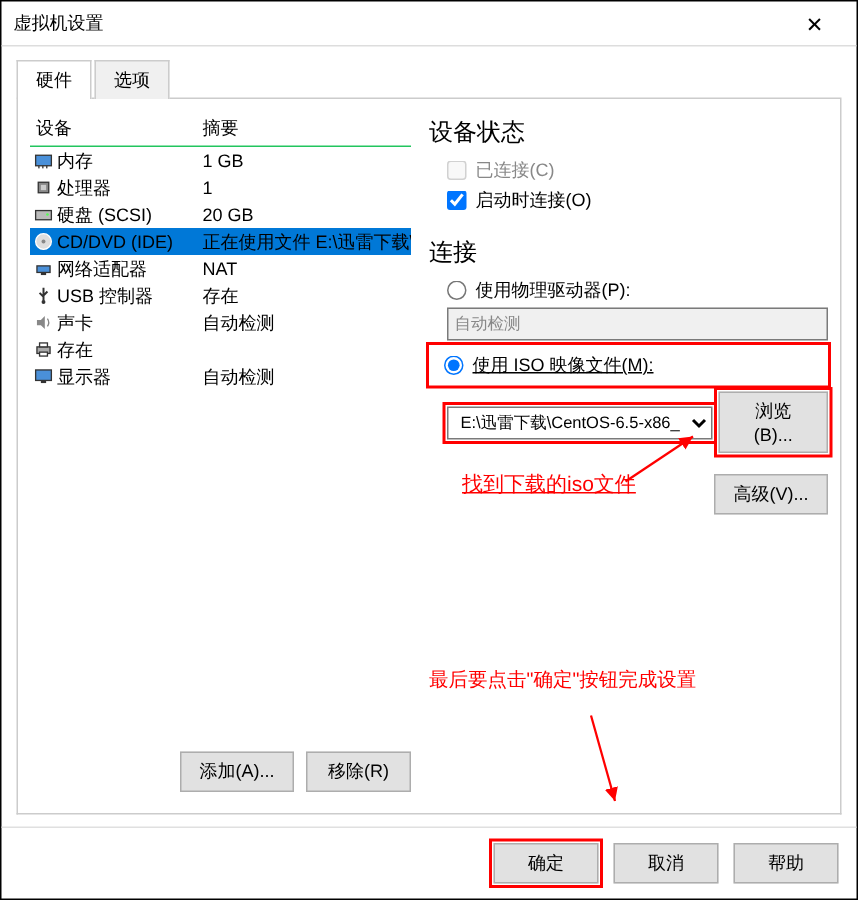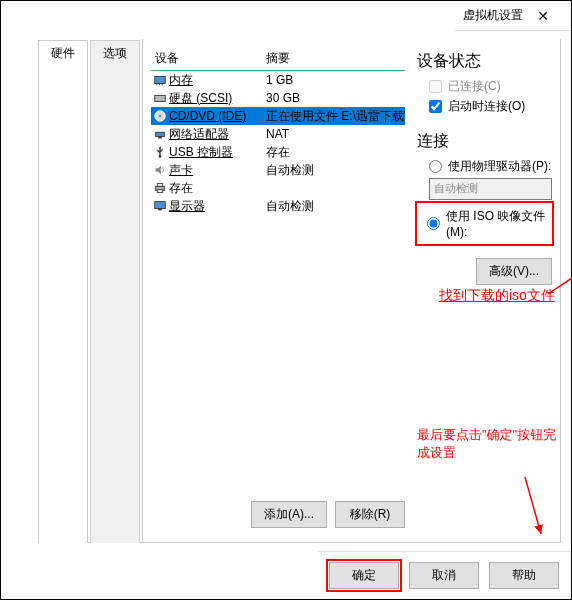--- a/index.html
+++ b/index.html
@@ -1,44 +1,44 @@
 <!DOCTYPE html>
 <html><head>
   <meta charset="utf-8">
   <style>
     * { box-sizing: border-box; margin: 0; padding: 0; }
     body { font-family: "Microsoft YaHei", "SimSun", sans-serif; font-size: 12px; background: #fff; width: 572px; height: 600px; overflow: hidden; position: relative; }
-    .window { width: 100%; height: 100%; border: 1px solid #000; background: #fff; display: flex; flex-direction: column; align-items: flex-end; }
+    .window { width: 100%; height: 100%; border: 1px solid #000; background: #fff; display: flex; flex-direction: column; }
     .titlebar { height: 30px; display: flex; align-items: center; padding: 0 8px; border-bottom: 1px solid #ddd; }
     .titlebar .title { flex: 1; font-size: 12px; }
     .titlebar .close { width: 40px; text-align: center; font-size: 14px; cursor: default; }
-    .content { flex: 1; padding: 8px 10px; display: flex; flex-direction: row; margin-left: 27px; }
+    .content { flex: 1; padding: 8px 10px; display: flex; flex-direction: column; }
     .tabs { display: flex; border-bottom: 1px solid #ccc; }
     .tab { padding: 4px 12px; border: 1px solid #ccc; border-bottom: none; background: #fff; margin-right: 2px; position: relative; top: 1px; cursor: default; }
     .tab.active { background: #fff; }
     .tab.inactive { background: #f0f0f0; }
     .main-area { flex: 1; display: flex; border: 1px solid #ccc; border-top: none; }
     .left-pane { width: 270px; padding: 8px; display: flex; flex-direction: column; }
     .right-pane { flex: 1; padding: 8px 8px 8px 4px; position: relative; }
     .table-header { display: flex; background: #fff; border-bottom: 1px solid #22c55e; padding: 3px 0; }
     .th-device { width: 115px; padding-left: 4px; }
     .th-summary { flex: 1; }
     .device-list { flex: 1; }
     .device-row { display: flex; align-items: center; padding: 1px 0; height: 18px; }
     .device-row.selected { background: #0078d7; color: #000000; }
     .device-row .icon { width: 18px; text-align: center; font-size: 11px; }
-    .device-row .dname { width: 97px; white-space: nowrap; overflow: hidden; text-decoration: underline; }
+    .device-row .dname { width: 97px; white-space: nowrap; overflow: hidden; }
     .device-row .dsum { flex: 1; white-space: nowrap; overflow: hidden; }
     .left-buttons { display: flex; justify-content: flex-end; gap: 8px; padding: 6px 0; }
     .btn { padding: 4px 12px; border: 1px solid #adadad; background: #e1e1e1; font-size: 12px; cursor: default; min-width: 70px; text-align: center; }
     .btn.highlighted { outline: 2px solid #ff0000; outline-offset: 1px; }
     .section-label { font-size: 16px; margin-bottom: 6px; margin-top: 4px; }
     .checkbox-row, .radio-row { display: flex; align-items: center; gap: 4px; margin: 3px 0 3px 12px; }
     .checkbox-row input, .radio-row input { margin-right: 2px; }
-    .radio-group { margin-bottom: 4px; }
+    .radio-group { margin-bottom: 4px; text-decoration: underline; }
     .radio-group.highlighted { outline: 2px solid #ff0000; padding: 2px; }
     .combo-row { margin: 3px 0 3px 12px; display: flex; gap: 4px; align-items: center; }
     .combo { flex: 1; border: 1px solid #7a7a7a; padding: 2px 4px; background: #fff; font-size: 11px; height: 22px; }
     .combo.disabled { background: #f0f0f0; color: #888; }
     .combo-row.highlighted .combo { outline: 2px solid #ff0000; outline-offset: 1px; }
     .combo-row.highlighted .btn { outline: 2px solid #ff0000; outline-offset: 1px; }
     .right-buttons { display: flex; justify-content: flex-end; margin-top: 14px; }
     .annotation { color: #ff0000; font-size: 14px; position: absolute; }
     .annotation.a1 { top: 248px; left: 26px; text-decoration: underline; }
     .annotation.a2 { bottom: 80px; left: 4px; font-size: 13px; }
@@ -71,25 +71,33 @@
                   <rect x="2" y="4" width="12" height="8" fill="#4a90d9" stroke="#333"></rect>
                   <rect x="4" y="12" width="1" height="2" fill="#333"></rect>
                   <rect x="7" y="12" width="1" height="2" fill="#333"></rect>
                   <rect x="10" y="12" width="1" height="2" fill="#333"></rect>
                 </svg></span>
             <span class="dname">内存</span>
             <span class="dsum">1 GB</span>
           </div>
           <div class="device-row">
             <span class="icon"><svg class="icon-svg" viewBox="0 0 16 16">
+                  <rect x="4" y="4" width="8" height="8" fill="#888" stroke="#333"></rect>
+                  <rect x="6" y="6" width="4" height="4" fill="#ccc"></rect>
+                </svg></span>
+            <span class="dname">处理器</span>
+            <span class="dsum">1</span>
+          </div>
+          <div class="device-row">
+            <span class="icon"><svg class="icon-svg" viewBox="0 0 16 16">
                   <rect x="2" y="5" width="12" height="7" fill="#bbb" stroke="#333"></rect>
                   <circle cx="11" cy="8" r="1" fill="#5f5"></circle>
                 </svg></span>
             <span class="dname">硬盘 (SCSI)</span>
-            <span class="dsum">30 GB</span>
+            <span class="dsum">20 GB</span>
           </div>
           <div class="device-row selected">
             <span class="icon"><svg class="icon-svg" viewBox="0 0 16 16">
                   <circle cx="8" cy="8" r="6" fill="#ddd" stroke="#fff"></circle>
                   <circle cx="8" cy="8" r="1.5" fill="#888"></circle>
                 </svg></span>
             <span class="dname">CD/DVD (IDE)</span>
             <span class="dsum">正在使用文件 E:\迅雷下载\C...</span>
           </div>
           <div class="device-row">
@@ -155,20 +163,26 @@
           <span>使用物理驱动器(P):</span>
         </div>
         <div class="combo-row">
           <div class="combo disabled">自动检测</div>
         </div>
         <div class="radio-group highlighted">
           <div class="radio-row" style="margin-left:8px">
             <input type="radio" name="conn" checked="" style="">
             <span>使用 ISO 映像文件(M):</span>
           </div>
+        </div>
+        <div class="combo-row highlighted">
+          <select class="combo">
+            <option>E:\迅雷下载\CentOS-6.5-x86_</option>
+          </select>
+          <div class="btn">浏览(B)...</div>
         </div>
 
         <div class="annotation a1">找到下载的iso文件</div>
         <svg class="arrow" style="top:220px;left:130px" width="60" height="40">
           <defs>
               <marker id="ah1" markerWidth="8" markerHeight="8" refX="6" refY="3" orient="auto">
                 <path d="M0,0 L6,3 L0,6 Z" fill="#ff0000"></path>
               </marker>
             </defs>
           <line x1="5" y1="35" x2="50" y2="5" stroke="#ff0000" stroke-width="1.5" marker-end="url(#ah1)"></line>

